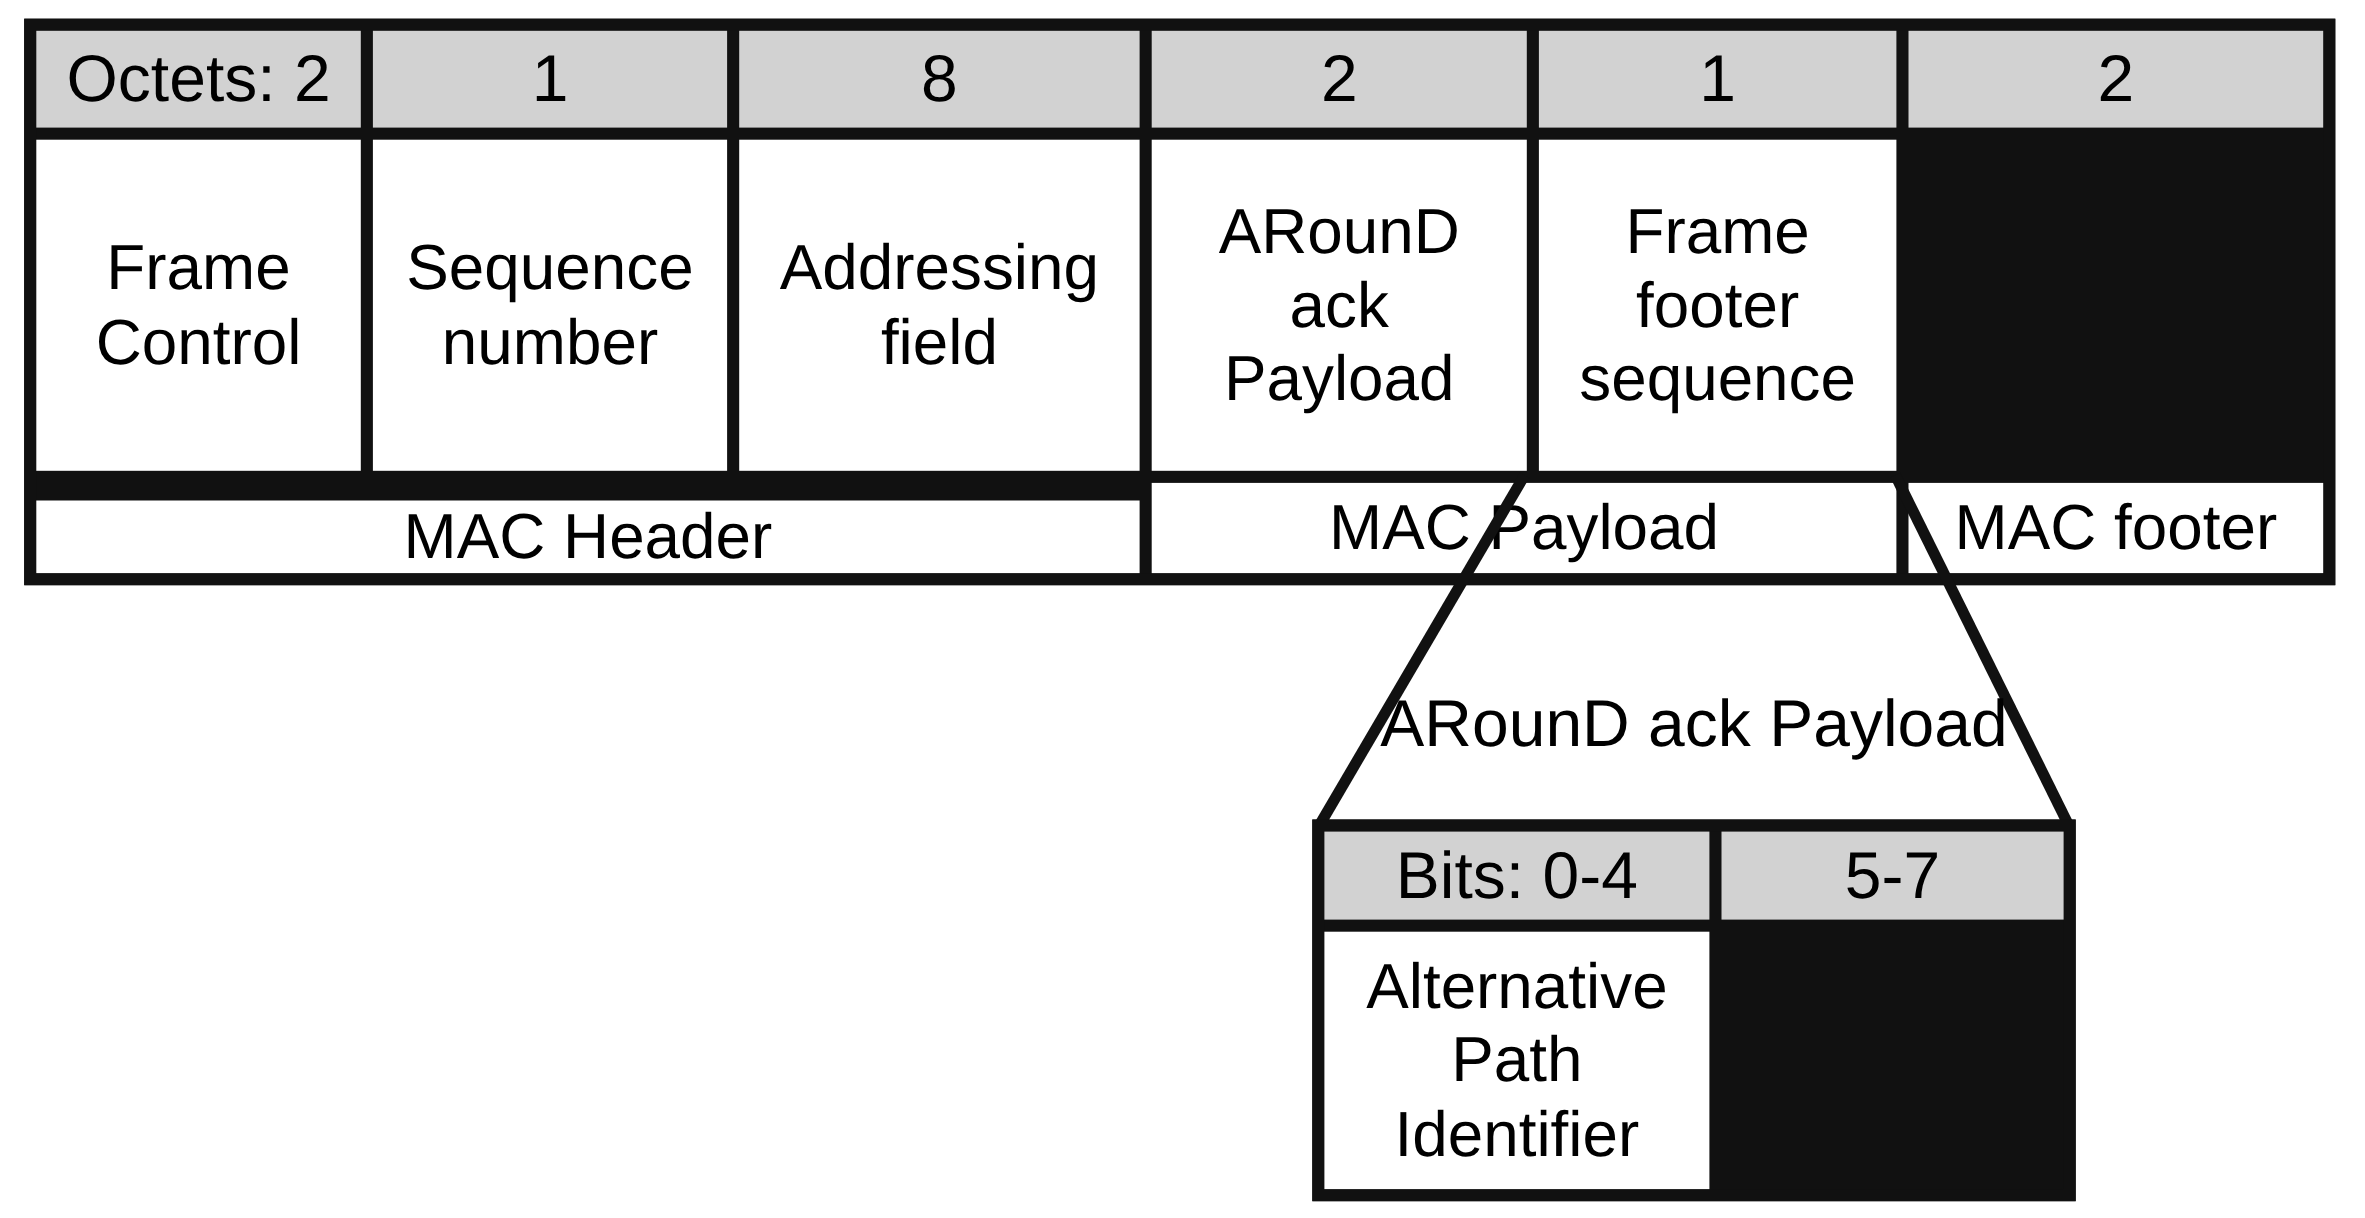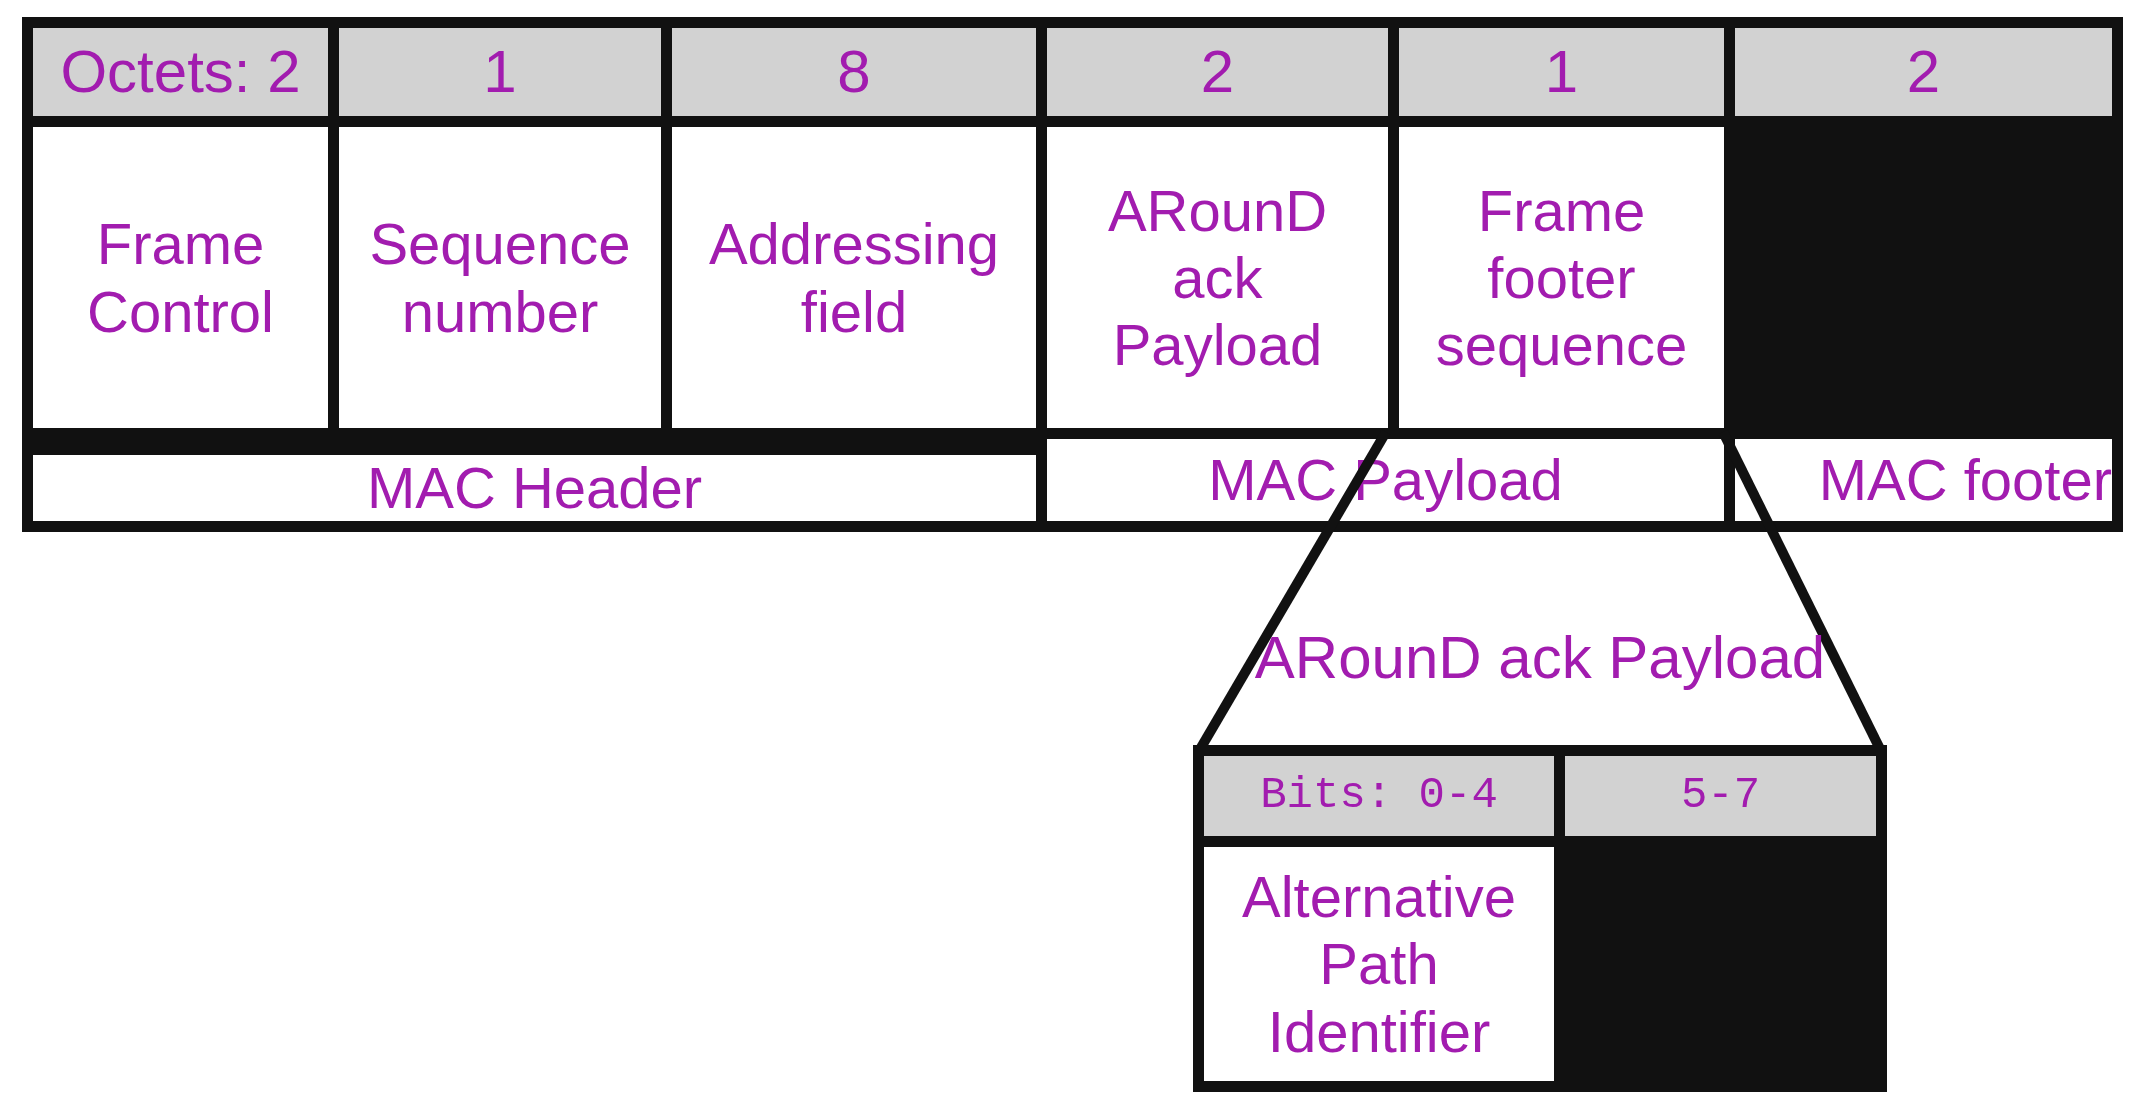--- a/index.html
+++ b/index.html
@@ -6,21 +6,21 @@
     margin: 0;
     padding: 0;
     background: #ffffff;
   }
   .canvas {
     position: relative;
     width: 2150px;
     height: 1107px;
     background: #ffffff;
     font-family: "Liberation Sans", sans-serif;
-    color: #a21caf;
+    color: #000000;
     overflow: hidden;
   }
 
   
   .main-table {
     position: absolute;
     left: 22px;
     top: 17px;
     width: 2101px;
     height: 515px;
@@ -41,21 +41,21 @@
     font-size: 58px;
     line-height: 1.16;
     overflow: hidden;
   }
   .octet-cell {
     background: #d2d2d2;
     font-size: 60px;
   }
   .span-3 { grid-column: 1 / span 3; margin-top: 16px; }
   .span-2 { grid-column: 4 / span 2; }
-  .col-6  { grid-column: 6; justify-content: flex-end; }
+  .col-6  { grid-column: 6; }
   .w240 { max-width: 250px; }
   .w270 { max-width: 280px; }
   .w180 { max-width: 185px; }
 
   
   .callout-lines {
     position: absolute;
     left: 0;
     top: 0;
     pointer-events: none;
@@ -83,21 +83,21 @@
     height: 347px;
     box-sizing: border-box;
     background: #111111;
     border: 11px solid #111111;
     display: grid;
     grid-template-columns: 350px 1fr;
     grid-template-rows: 80px 1fr;
     gap: 11px;
   }
   .sub-table .cell { font-size: 58px; }
-  .sub-table .octet-cell { font-size: 44px; font-family: Liberation Mono, monospace; }
+  .sub-table .octet-cell { font-size: 60px; }
 </style>
 </head>
 <body>
 
 <div class="canvas">
 
   <div class="main-table">
 
     <div class="cell octet-cell">
       <span>Octets: 2</span>

